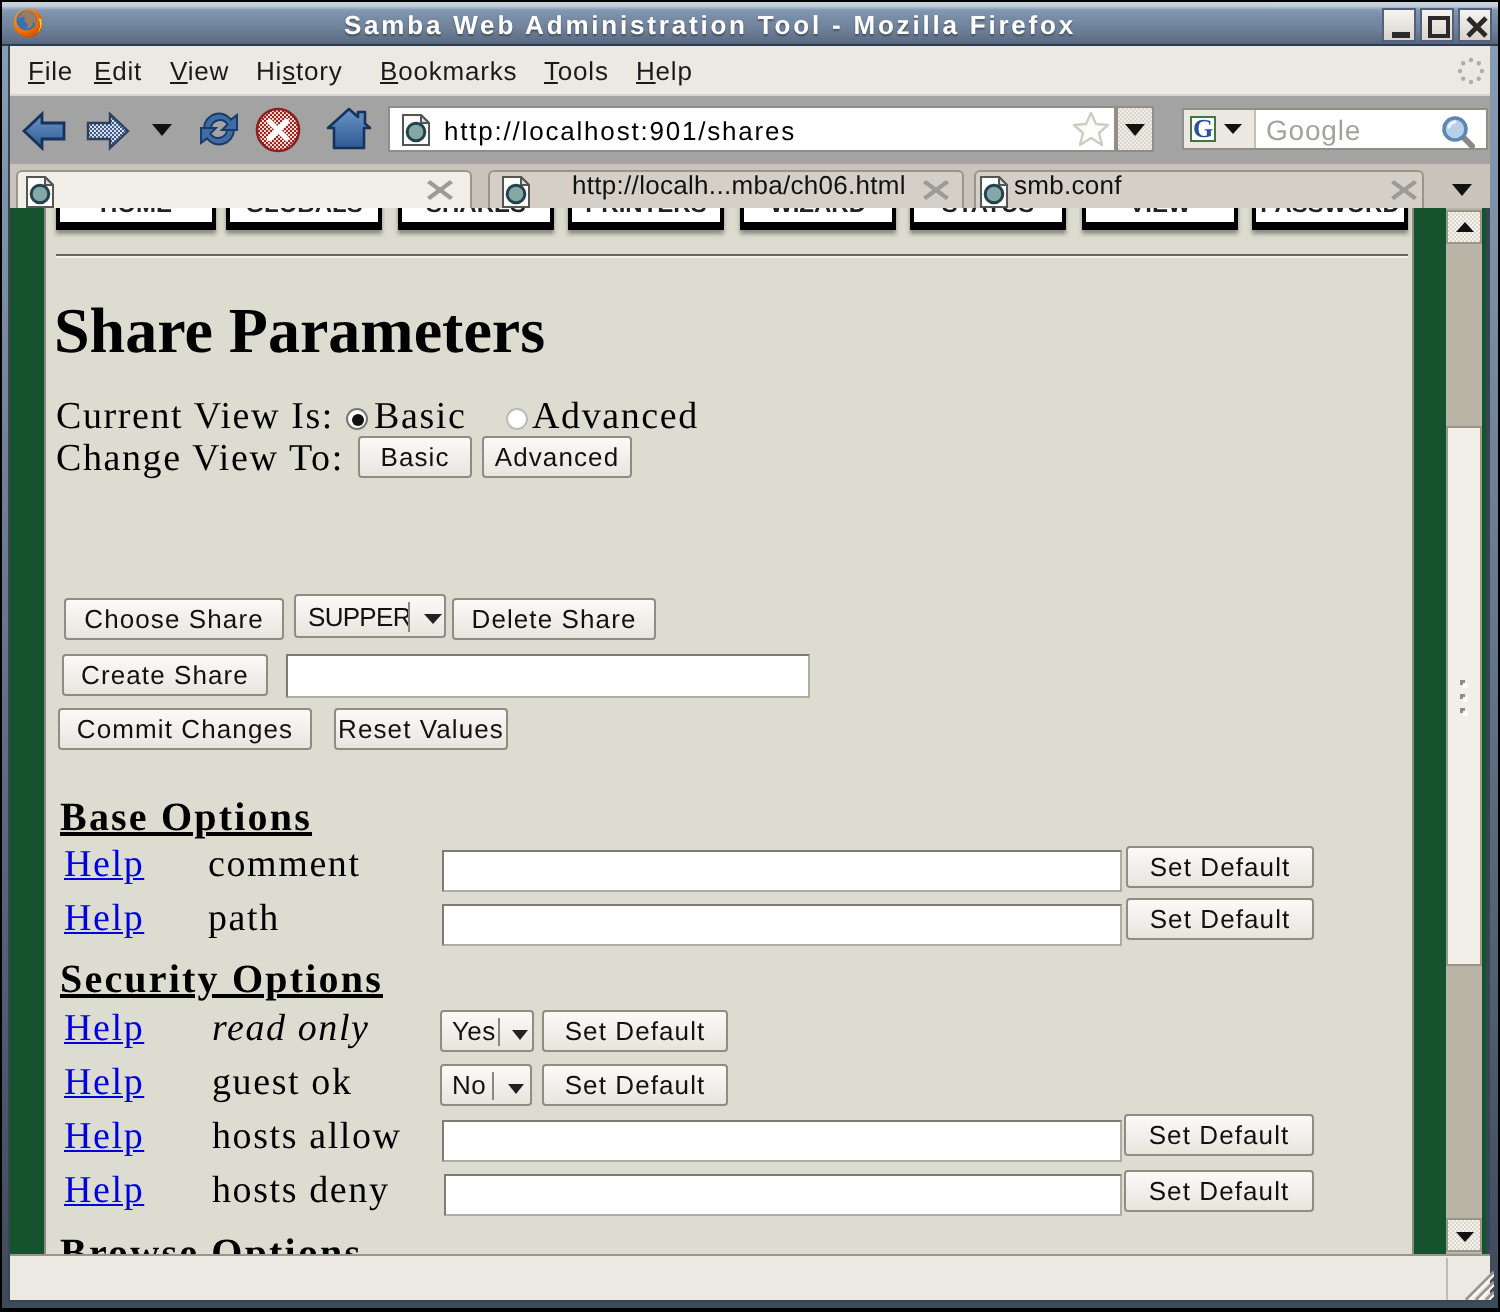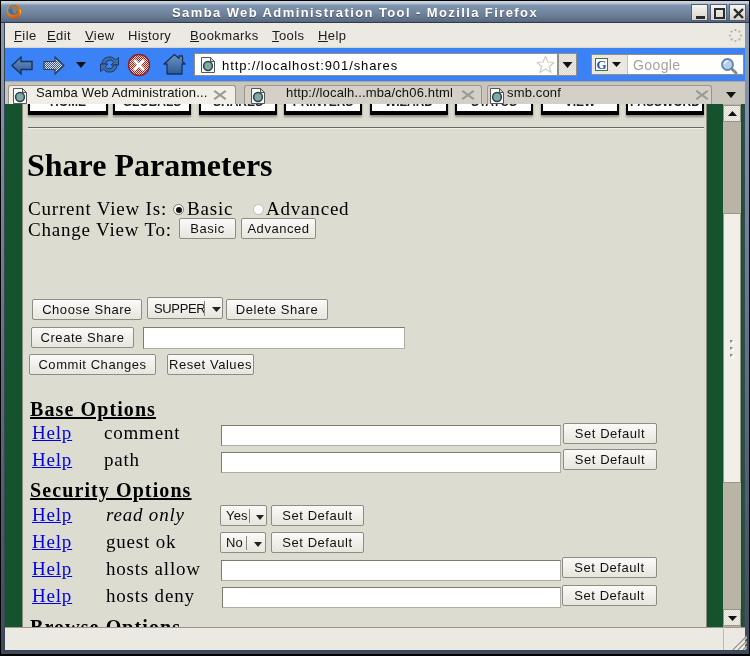--- a/index.html
+++ b/index.html
@@ -18,21 +18,21 @@
   font:bold 13px "Liberation Sans",sans-serif; letter-spacing:1.4px; text-shadow:0 1px 1px rgba(0,0,0,.35); }
 .winbtn { position:absolute; top:3px; width:17px; height:17px;
   background:linear-gradient(#f5f4f1,#d8d4cb); border:1px solid #55607c; }
 .winbtn svg { position:absolute; left:1px; top:1px; }
 #fficon { position:absolute; left:5px; top:2px; width:16px; height:16px; }
 
 #menubar { position:absolute; left:5px; top:23px; width:740px; height:24px; background:#ece9e2; }
 .menuitem { position:absolute; top:5px; font:13px "Liberation Sans",sans-serif; color:#1a1a1a; letter-spacing:0.4px; }
 .menuitem u { text-decoration:underline; }
 
-#navbar { position:absolute; left:5px; top:47px; width:740px; height:34px; background:#3b82f6; border-top:1px solid #d8d4cb; }
+#navbar { position:absolute; left:5px; top:47px; width:740px; height:34px; background:#a3a3a3; border-top:1px solid #d8d4cb; }
 #urlbar { position:absolute; left:189px; top:5px; width:364px; height:23px; background:#fff; border:1px solid #928e85; }
 #urltext { position:absolute; left:33px; top:4px; font:13px "Liberation Sans",sans-serif; color:#000; letter-spacing:0.9px; }
 #urldrop { position:absolute; left:553px; top:5px; width:19px; height:23px; background:#e9e6df; border:1px solid #928e85; }
 #searchbox { position:absolute; left:586px; top:6px; width:153px; height:21px; background:#fff; border:1px solid #928e85; }
 
 #tabbar { position:absolute; left:5px; top:81px; width:740px; height:23px; background:#c9c5bc; border-top:1px solid #aaa69c; }
 .tab { position:absolute; top:3px; height:20px; background:#d4d0c7; border:1px solid #99958a; border-bottom:none; border-radius:3px 3px 0 0; }
 .tab.active { background:#f0eee7; }
 .tabtxt { position:absolute; top:3px; font:13px "Liberation Sans",sans-serif; color:#111; letter-spacing:0.15px; white-space:nowrap; }
 
@@ -195,21 +195,20 @@
 </div>
 <div id="tabbar">
   <div class="tab active" style="left:3px; width:228px;"></div>
   <div class="tab" style="left:239px; width:238px;"></div>
   <div class="tab" style="left:482px; width:225px;"></div>
   <svg class="abs" style="left:8px;top:6px;" width="14" height="16" viewBox="0 0 14 16">
       <path d="M0.5 0.5 H9.5 L13.5 4.5 V15.5 H0.5 z" fill="#fcfcfa" stroke="#555"></path>
       <path d="M9.5 0.5 L13.5 4.5 H9.5 z" fill="#ddd" stroke="#555"></path>
       <circle cx="7" cy="9" r="4.4" fill="#85a8a4" stroke="#23424e" stroke-width="1.5"></circle>
     </svg>
-  <div class="tabtxt" style="left:31px;">Samba Web Administration...</div>
   <svg class="abs" style="left:208px;top:7px;" width="14" height="12" viewBox="0 0 14 12">
       <path d="M2 1 L7 4.7 L12 1 L13.5 2.5 L8.8 6 L13.5 9.5 L12 11 L7 7.3 L2 11 L0.5 9.5 L5.2 6 L0.5 2.5z" fill="#9a9a96"></path>
     </svg>
   <svg class="abs" style="left:246px;top:6px;" width="14" height="16" viewBox="0 0 14 16">
       <path d="M0.5 0.5 H9.5 L13.5 4.5 V15.5 H0.5 z" fill="#fcfcfa" stroke="#555"></path>
       <path d="M9.5 0.5 L13.5 4.5 H9.5 z" fill="#ddd" stroke="#555"></path>
       <circle cx="7" cy="9" r="4.4" fill="#85a8a4" stroke="#23424e" stroke-width="1.5"></circle>
     </svg>
   <div class="tabtxt" style="left:269px;padding-left:12px;">http://localh...mba/ch06.html</div>
   <svg class="abs" style="left:456px;top:7px;" width="14" height="12" viewBox="0 0 14 12">

